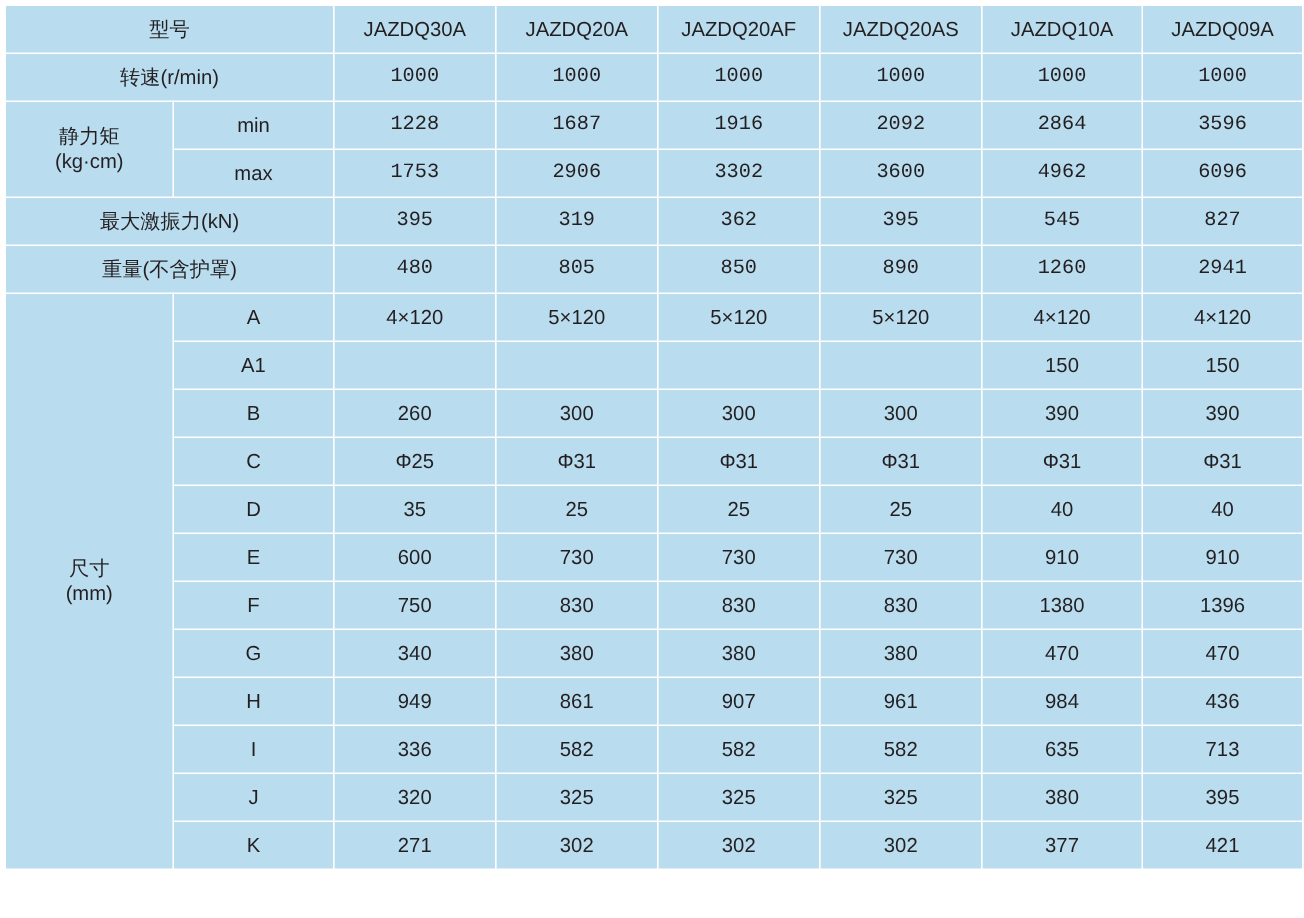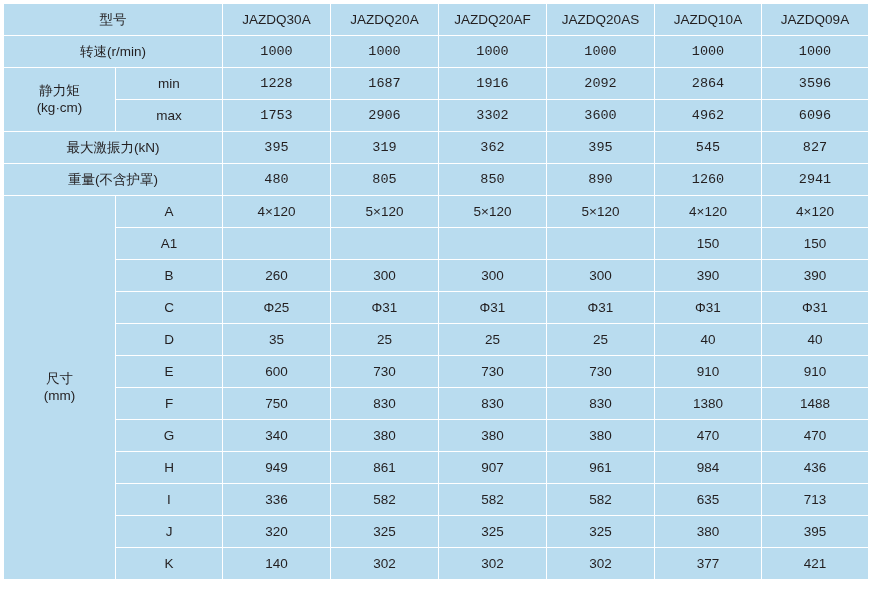--- a/index.html
+++ b/index.html
@@ -196,21 +196,21 @@
       <td class="dimval">910</td>
     </tr>
 
     <tr>
       <td class="labelcell">F</td>
       <td class="dimval">750</td>
       <td class="dimval">830</td>
       <td class="dimval">830</td>
       <td class="dimval">830</td>
       <td class="dimval">1380</td>
-      <td class="dimval">1488</td>
+      <td class="dimval">1396</td>
     </tr>
 
     <tr>
       <td class="labelcell">G</td>
       <td class="dimval">340</td>
       <td class="dimval">380</td>
       <td class="dimval">380</td>
       <td class="dimval">380</td>
       <td class="dimval">470</td>
       <td class="dimval">470</td>
@@ -241,21 +241,21 @@
       <td class="dimval">320</td>
       <td class="dimval">325</td>
       <td class="dimval">325</td>
       <td class="dimval">325</td>
       <td class="dimval">380</td>
       <td class="dimval">395</td>
     </tr>
 
     <tr>
       <td class="labelcell">K</td>
-      <td class="dimval">140</td>
+      <td class="dimval">271</td>
       <td class="dimval">302</td>
       <td class="dimval">302</td>
       <td class="dimval">302</td>
       <td class="dimval">377</td>
       <td class="dimval">421</td>
     </tr>
   </tbody>
 </table>
 
 </body></html>

